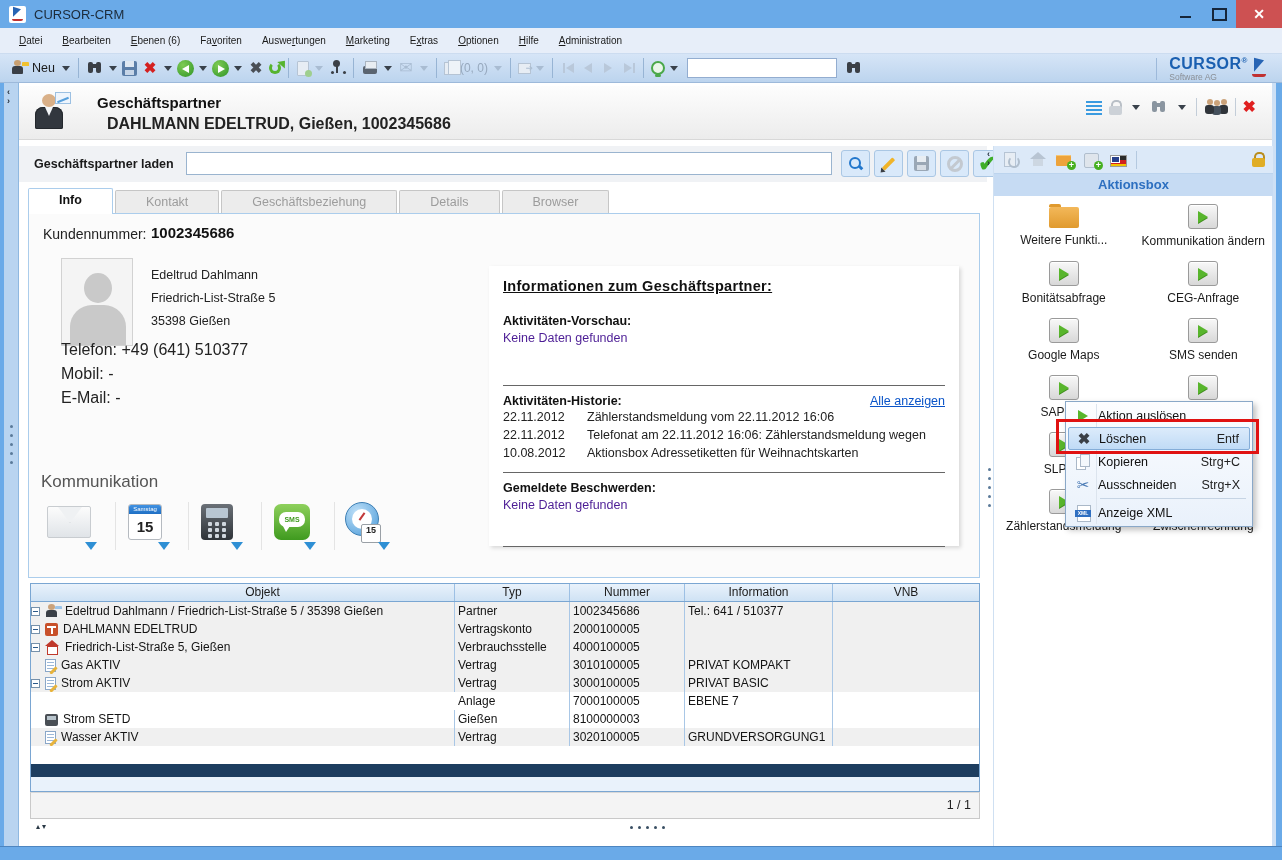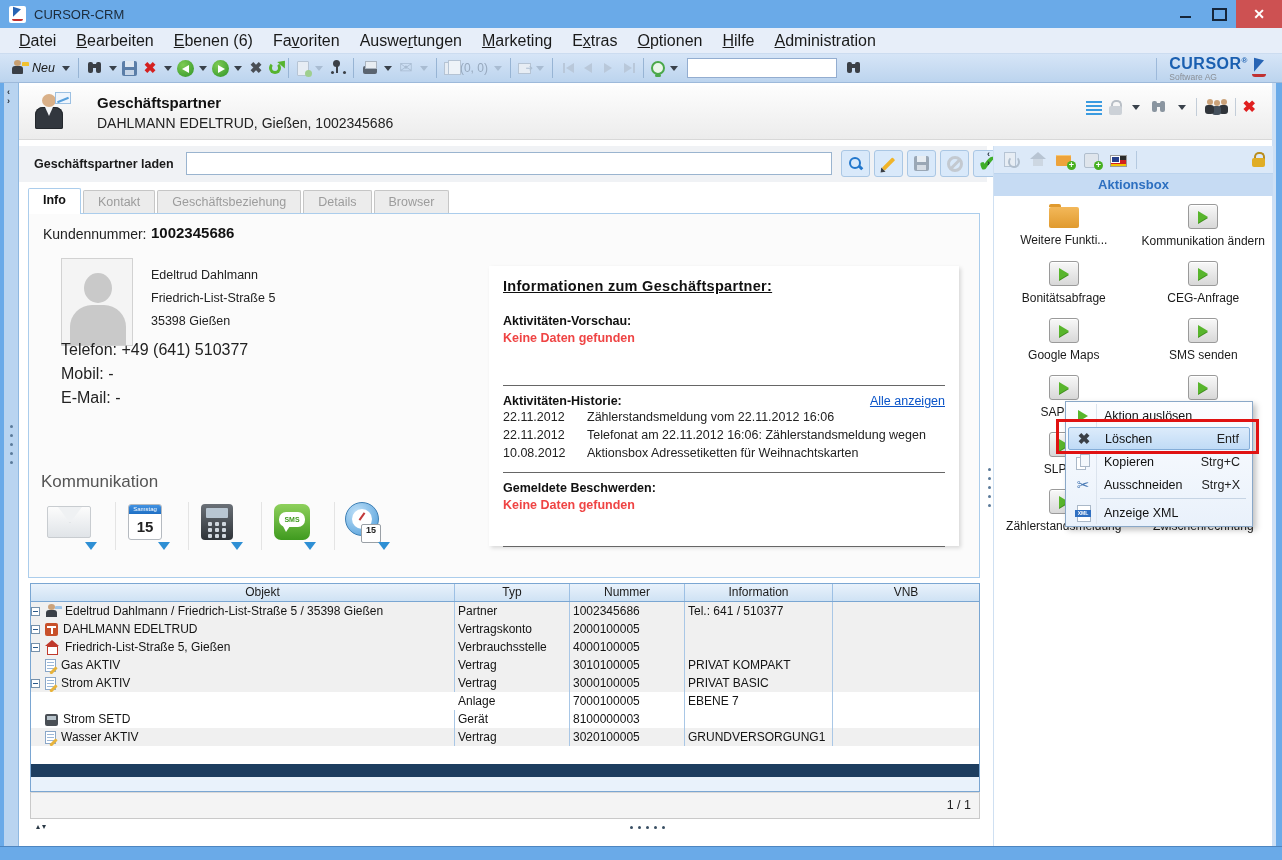--- a/index.html
+++ b/index.html
@@ -12,27 +12,27 @@
   .app-icon::before{content:"";position:absolute;left:4px;top:2px;border-left:8px solid #2764b4;border-top:0;border-bottom:10px solid transparent;transform:skewY(18deg);}
   .app-icon::after{content:"";position:absolute;left:3px;bottom:2px;width:11px;height:2px;background:#c03030;border-radius:0 0 2px 2px;}
   .win-title{font-size:13px;color:#1c2b3a;}
   .win-controls{margin-left:auto;display:flex;align-items:stretch;height:28px;}
   .wc{width:34px;display:flex;align-items:center;justify-content:center;color:#16263a;font-size:13px;}
   .wc-min::before{content:"";width:11px;height:2px;background:#16263a;margin-top:6px;}
   .wc-max::before{content:"";width:11px;height:9px;border:2px solid #16263a;}
   .wc-close{width:46px;background:#cd5152;color:#fff;font-size:14px;font-weight:bold;}
 
   .menubar{position:absolute;left:0;top:28px;width:1282px;height:26px;background:#e7eef9;border-bottom:1px solid #ccdcf0;display:flex;align-items:center;padding-left:10px;gap:2px;}
-  .menu-item{font-size:16px;color:#1a1a1a;padding:3px 9px;}
+  .menu-item{font-size:10px;color:#1a1a1a;padding:3px 9px;}
   .menu-item .accel{text-decoration:underline;}
 
   .toolbar{position:absolute;left:0;top:54px;width:1282px;height:29px;background:linear-gradient(#d6e5f7,#bcd4ee);border-bottom:1px solid #9db9da;display:flex;align-items:center;padding-left:8px;}
   .tb-sep{width:1px;height:20px;background:#97b4d4;margin:0 5px;flex:none;}
   .tb-ic{width:18px;height:18px;position:relative;display:inline-block;flex:none;margin:0 2px;}
-  .tb-label{font-size:12.5px;color:#1a1a1a;margin:0 4px 0 2px;font-style:italic;}
+  .tb-label{font-size:12.5px;color:#1a1a1a;margin:0 4px 0 2px;}
   .caret{width:0;height:0;border-left:4px solid transparent;border-right:4px solid transparent;border-top:5px solid #39414b;margin:0 3px;flex:none;}
   .caret.dis{border-top-color:#a9bcd2;}
   .gray-text{font-size:12px;color:#97a9be;margin:0 3px;}
 
   .tb-wizard::before{content:"";position:absolute;left:4px;top:1px;width:7px;height:6px;border-radius:50%;background:#c9a071;}
   .tb-wizard::after{content:"";position:absolute;left:2px;top:7px;width:11px;height:8px;border-radius:3px 3px 1px 1px;background:#3a3f46;box-shadow:8px -6px 0 -2px #f2c230;}
   .tb-binoc::before{content:"";position:absolute;left:2px;top:3px;width:5px;height:11px;background:#3a3f46;border-radius:2px;box-shadow:8px 0 0 #3a3f46;}
   .tb-binoc::after{content:"";position:absolute;left:7px;top:5px;width:3px;height:4px;background:#3a3f46;}
   .tb-save{background:#5b7ea8;border-radius:2px;width:15px;height:15px;margin-top:1px;}
   .tb-save::before{content:"";position:absolute;left:3px;top:0;width:9px;height:6px;background:#dfe8f2;}
@@ -86,21 +86,21 @@
 
   
   .rec-header{position:absolute;left:19px;top:86px;width:1253px;height:54px;background:linear-gradient(#fdfdfd,#ececec);border-bottom:1px solid #d8d8d8;}
   .avatar{position:absolute;left:12px;top:6px;width:40px;height:42px;}
   .avatar::before{content:"";position:absolute;left:11px;top:2px;width:14px;height:13px;border-radius:50%;background:#d9b088;}
   .avatar::after{content:"";position:absolute;left:4px;top:15px;width:28px;height:22px;border-radius:8px 8px 2px 2px;background:#32373e;box-shadow:inset 0 0 0 1px #23272c;}
   .avatar .chart{position:absolute;right:0;top:0;width:16px;height:12px;background:#eef5fd;border:1px solid #9cc0e2;z-index:2;}
   .avatar .chart::before{content:"";position:absolute;left:1px;top:6px;width:12px;height:2px;background:#58a0dc;transform:rotate(-22deg);}
   .avatar .shirt{position:absolute;left:14px;top:15px;border-left:4px solid transparent;border-right:4px solid transparent;border-top:9px solid #f4f6f8;z-index:1;}
   .rec-title{position:absolute;left:78px;top:8px;font-size:15px;font-weight:bold;color:#111;}
-  .rec-sub{position:absolute;left:78px;top:29px;font-size:14px;color:#222;}
+  .rec-sub{position:absolute;left:88px;top:29px;font-size:16px;color:#222;font-weight:bold;}
   .rh-icons{position:absolute;right:16px;top:12px;display:flex;align-items:center;gap:7px;}
   .ic-hamburger{width:16px;height:14px;position:relative;}
   .ic-hamburger::before{content:"";position:absolute;left:0;top:1px;width:16px;height:2px;background:#3b9be0;box-shadow:0 4px 0 #3b9be0,0 8px 0 #3b9be0,0 12px 0 #3b9be0;}
   .ic-lock{width:13px;height:15px;position:relative;}
   .ic-lock::before{content:"";position:absolute;left:2px;top:0;width:7px;height:8px;border:2px solid #b9bfc6;border-bottom:none;border-radius:5px 5px 0 0;}
   .ic-lock::after{content:"";position:absolute;left:0;top:6px;width:13px;height:9px;background:#ccd1d7;border-radius:2px;}
   .ic-lock.gold::before{border-color:#b98d1e;}
   .ic-lock.gold::after{background:#e0ad26;}
   .ic-binoc-g{width:18px;height:18px;position:relative;}
   .ic-binoc-g::before{content:"";position:absolute;left:2px;top:3px;width:5px;height:11px;background:#8a95a0;border-radius:2px;box-shadow:8px 0 0 #8a95a0;}
@@ -124,21 +124,21 @@
   .ic-pencil::after{content:"";position:absolute;left:-1px;top:12px;border-top:3px solid transparent;border-bottom:3px solid transparent;border-right:4px solid #3a3f46;transform:rotate(-45deg);}
   .ic-floppy{width:15px;height:15px;background:#9aa7b5;border-radius:2px;position:relative;}
   .ic-floppy::before{content:"";position:absolute;left:3px;top:0;width:9px;height:6px;background:#e8edf2;}
   .ic-floppy::after{content:"";position:absolute;left:3px;bottom:1px;width:9px;height:5px;background:#d6dde5;}
   .ic-forbid{width:16px;height:16px;border:3px solid #c3c9d0;border-radius:50%;position:relative;}
   .ic-forbid::before{content:"";position:absolute;left:-1px;top:4px;width:12px;height:3px;background:#c3c9d0;transform:rotate(-45deg);}
   .ic-check{color:#3fae2a;font-size:22px;font-weight:bold;line-height:22px;}
 
   
   .tabs-row{position:absolute;left:28px;top:188px;height:26px;display:flex;align-items:flex-end;}
-  .tab{height:24px;background:#ececec;border:1px solid #c6c6c6;border-bottom:none;margin-right:2px;padding:4px 14px 0;font-size:12.5px;color:#9c9c9c;border-radius:2px 2px 0 0;}
+  .tab{height:24px;background:#ececec;border:1px solid #c6c6c6;border-bottom:none;margin-right:2px;padding:4px 30px 0;font-size:12.5px;color:#9c9c9c;border-radius:2px 2px 0 0;}
   .tab.active{height:26px;background:#fff;border-color:#abcdec;color:#111;font-weight:bold;position:relative;z-index:2;}
   .content-box{position:absolute;left:28px;top:213px;width:952px;height:365px;border:1px solid #abcdec;background:#fbfbfb;}
   .kn-label{position:absolute;left:14px;top:12px;font-size:14px;color:#222;}
   .kn-value{position:absolute;left:122px;top:10px;font-size:15px;font-weight:bold;color:#111;}
   .photo{position:absolute;left:32px;top:44px;width:72px;height:88px;background:#f4f4f4;border:1px solid #d2d2d2;overflow:hidden;}
   .photo::before{content:"";position:absolute;left:22px;top:14px;width:28px;height:30px;border-radius:50%;background:#c9c9c9;}
   .photo::after{content:"";position:absolute;left:8px;top:46px;width:56px;height:44px;border-radius:22px 22px 0 0;background:#c9c9c9;}
   .addr{position:absolute;left:122px;top:50px;font-size:12.5px;color:#222;line-height:23px;}
   .contact{position:absolute;left:32px;top:124px;font-size:16px;color:#222;line-height:24px;}
   .komm-label{position:absolute;left:12px;top:258px;font-size:17px;color:#555;}
@@ -161,21 +161,21 @@
   .comm-clock::before{content:"";position:absolute;left:6px;top:6px;width:20px;height:20px;border-radius:50%;background:#fff;}
   .comm-clock::after{content:"";position:absolute;left:15px;top:9px;width:2px;height:9px;background:#c23a3a;transform:rotate(35deg);}
   .mini-cal{position:absolute;left:26px;top:22px;width:20px;height:19px;background:#fff;border:1px solid #9aa0a6;border-radius:2px;text-align:center;overflow:hidden;}
   .mini-cal-head{display:block;background:#6fba3a;color:#fff;font-size:5px;line-height:7px;}
   .mini-cal-day{display:block;font-size:9px;font-weight:bold;color:#222;line-height:11px;}
 
   
   .infobox{position:absolute;left:460px;top:52px;width:470px;height:280px;background:#fff;box-shadow:2px 2px 4px rgba(0,0,0,0.14);padding:12px 14px;}
   .ib-title{font-size:14.5px;font-weight:bold;text-decoration:underline;color:#111;letter-spacing:0.3px;}
   .ib-h{font-size:12.5px;font-weight:bold;color:#111;}
-  .ib-t{font-size:12.5px;color:#ef4444;margin-top:3px;font-weight:bold;}
+  .ib-t{font-size:12.5px;color:#4c1d95;margin-top:3px;}
   .ib-hr{border:none;border-top:1px solid #666;margin:0;}
   .ib-row{display:flex;font-size:12.5px;color:#222;line-height:18px;}
   .ib-date{width:84px;flex:none;}
   .ib-link{font-size:12.5px;color:#0a54c8;text-decoration:underline;margin-left:auto;}
   .ib-flex{display:flex;align-items:baseline;}
 
   
   .table-box{position:absolute;left:30px;top:583px;width:950px;height:209px;border:1px solid #7aa6d2;background:#fff;}
   .tt-header{display:flex;height:18px;background:linear-gradient(#e9f2fb,#cfe2f4);border-bottom:1px solid #7aa6d2;}
   .tt-header .tt-cell{font-size:12px;color:#1c1c1c;text-align:center;line-height:17px;border-right:1px solid #9dc0e4;}
@@ -244,21 +244,21 @@
   .play-btn::before{content:"";width:0;height:0;border-left:10px solid #58b52c;border-top:6px solid transparent;border-bottom:6px solid transparent;filter:drop-shadow(0 1px 0 #3d8a1c);}
   .folder-big{width:30px;height:21px;background:linear-gradient(#f3b85a,#e09a2e);border-radius:2px;position:relative;margin-top:3px;}
   .folder-big::before{content:"";position:absolute;left:0;top:-3px;width:12px;height:3px;background:#e09a2e;border-radius:2px 2px 0 0;}
 
   
   .ctx-menu{position:absolute;left:1065px;top:401px;width:188px;background:linear-gradient(#fcfdff,#e9f1fb);border:1px solid #8aa8c8;box-shadow:3px 3px 6px rgba(0,0,0,0.25);padding:2px;z-index:50;}
   .cm-item{height:23px;display:flex;align-items:center;position:relative;}
   .cm-item.sel{background:linear-gradient(#dcebfb,#c0dbf6);border:1px solid #84add8;border-radius:2px;height:23px;}
   .cm-gutter-line{position:absolute;left:30px;top:2px;bottom:2px;width:1px;background:#dce4ee;}
   .cm-icon{width:30px;flex:none;display:flex;align-items:center;justify-content:center;}
-  .cm-label{font-size:12.5px;color:#111;margin-left:6px;}
+  .cm-label{font-size:12.5px;color:#111;}
   .cm-shortcut{font-size:12.5px;color:#222;margin-left:auto;margin-right:10px;}
   .cm-sep{height:1px;background:#c6d4e4;margin:2px 4px 2px 32px;}
   .cmi{width:16px;height:16px;position:relative;display:inline-block;}
   .cmi-play::before{content:"";position:absolute;left:3px;top:2px;border-left:10px solid #58b52c;border-top:6px solid transparent;border-bottom:6px solid transparent;}
   .cmi-delete{color:#3a3f46;font-size:15px;font-weight:bold;line-height:16px;text-align:center;}
   .cmi-copy::before{content:"";position:absolute;left:1px;top:3px;width:8px;height:11px;background:#fff;border:1px solid #aab8c8;}
   .cmi-copy::after{content:"";position:absolute;left:5px;top:0;width:8px;height:11px;background:#f4f8fc;border:1px solid #aab8c8;}
   .cmi-cut{color:#4a7ab5;font-size:15px;line-height:16px;text-align:center;}
   .cmi-xml::before{content:"";position:absolute;left:2px;top:0;width:12px;height:15px;background:#fff;border:1px solid #aab8c8;}
   .cmi-xml::after{content:"XML";position:absolute;left:0;top:5px;width:16px;height:7px;background:#2f6fc1;color:#fff;font-size:5px;font-weight:bold;text-align:center;line-height:7px;}
@@ -569,21 +569,21 @@
           <div class="tt-cell">7000100005</div>
           <div class="tt-cell">EBENE 7</div>
           <div class="tt-cell"></div>
         </div>
         <div class="tt-row">
           <div class="tt-cell obj-cell" style="padding-left: 111px;">
             <span class="exp-spacer"></span>
             <span class="ti ti-device"></span>
             <span>Strom SETD</span>
           </div>
-          <div class="tt-cell">Gerät</div>
+          <div class="tt-cell">Gießen</div>
           <div class="tt-cell">8100000003</div>
           <div class="tt-cell"></div>
           <div class="tt-cell"></div>
         </div>
         <div class="tt-row band">
           <div class="tt-cell obj-cell" style="padding-left: 69px;">
             <span class="exp-spacer"></span>
             <span class="ti ti-doc"></span>
             <span>Wasser AKTIV</span>
           </div>

